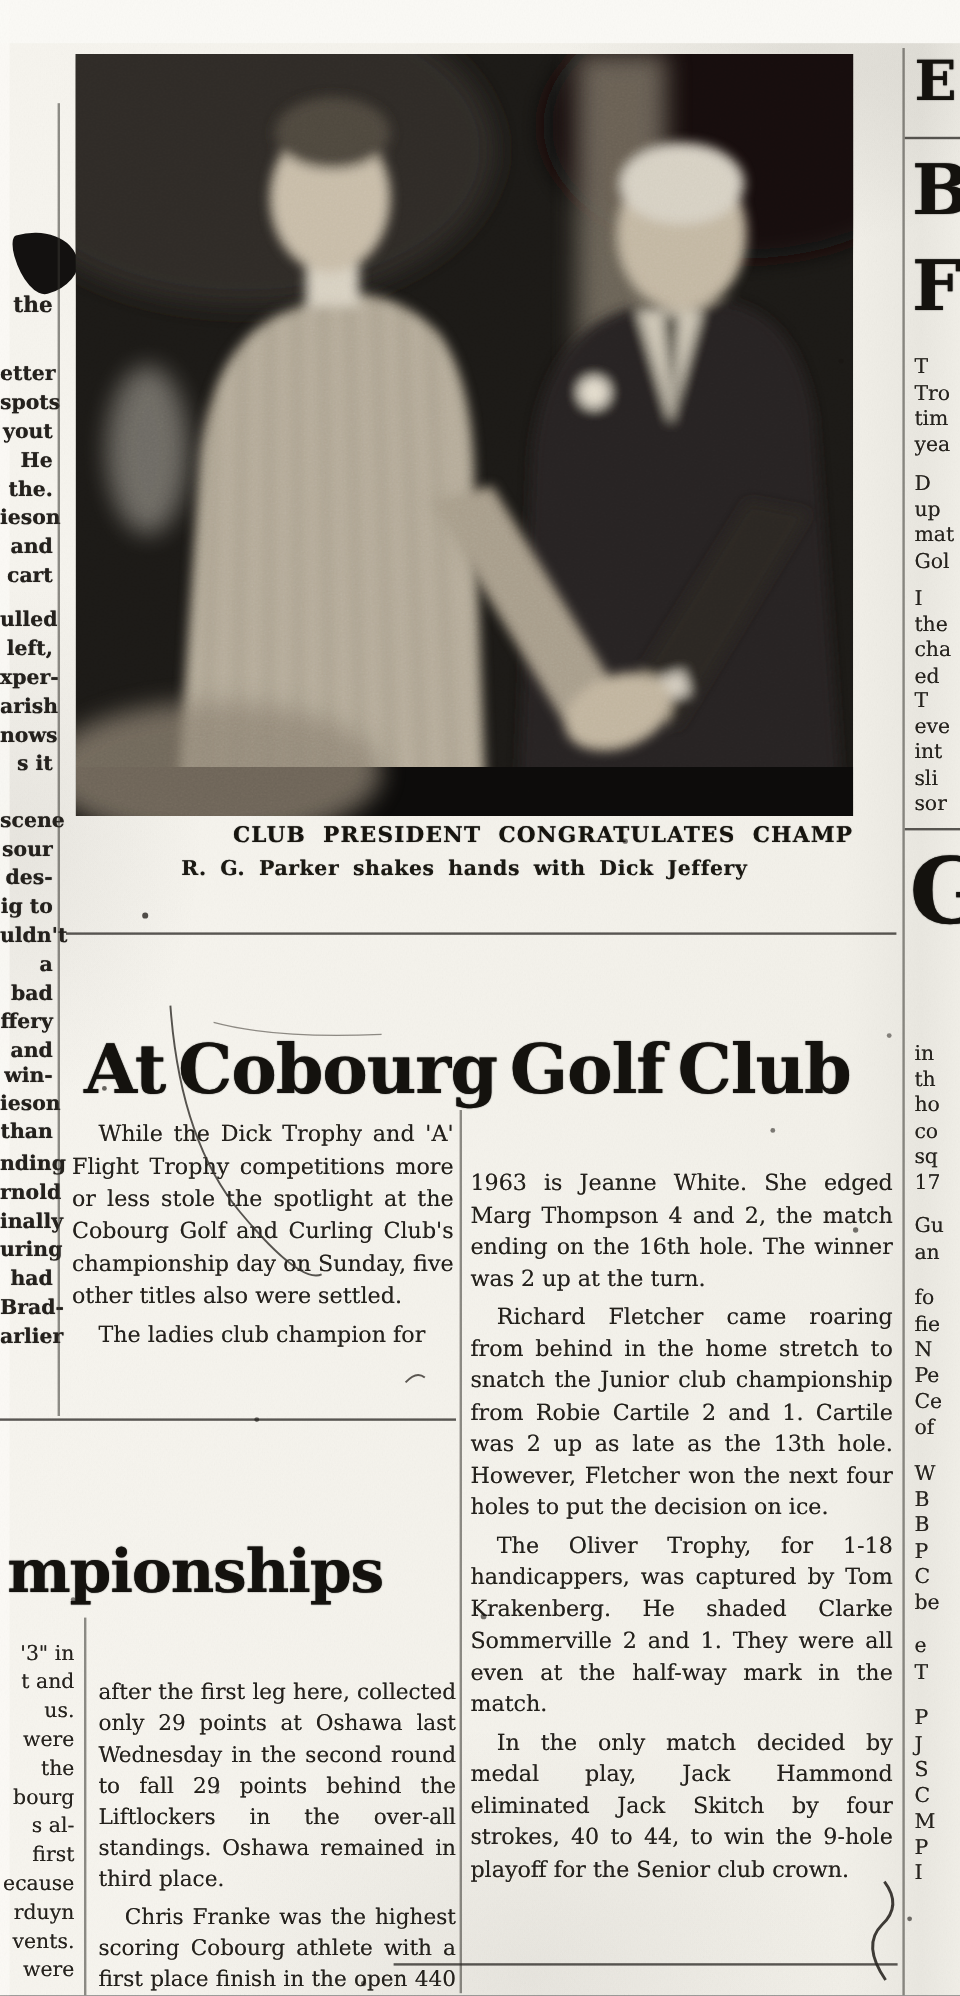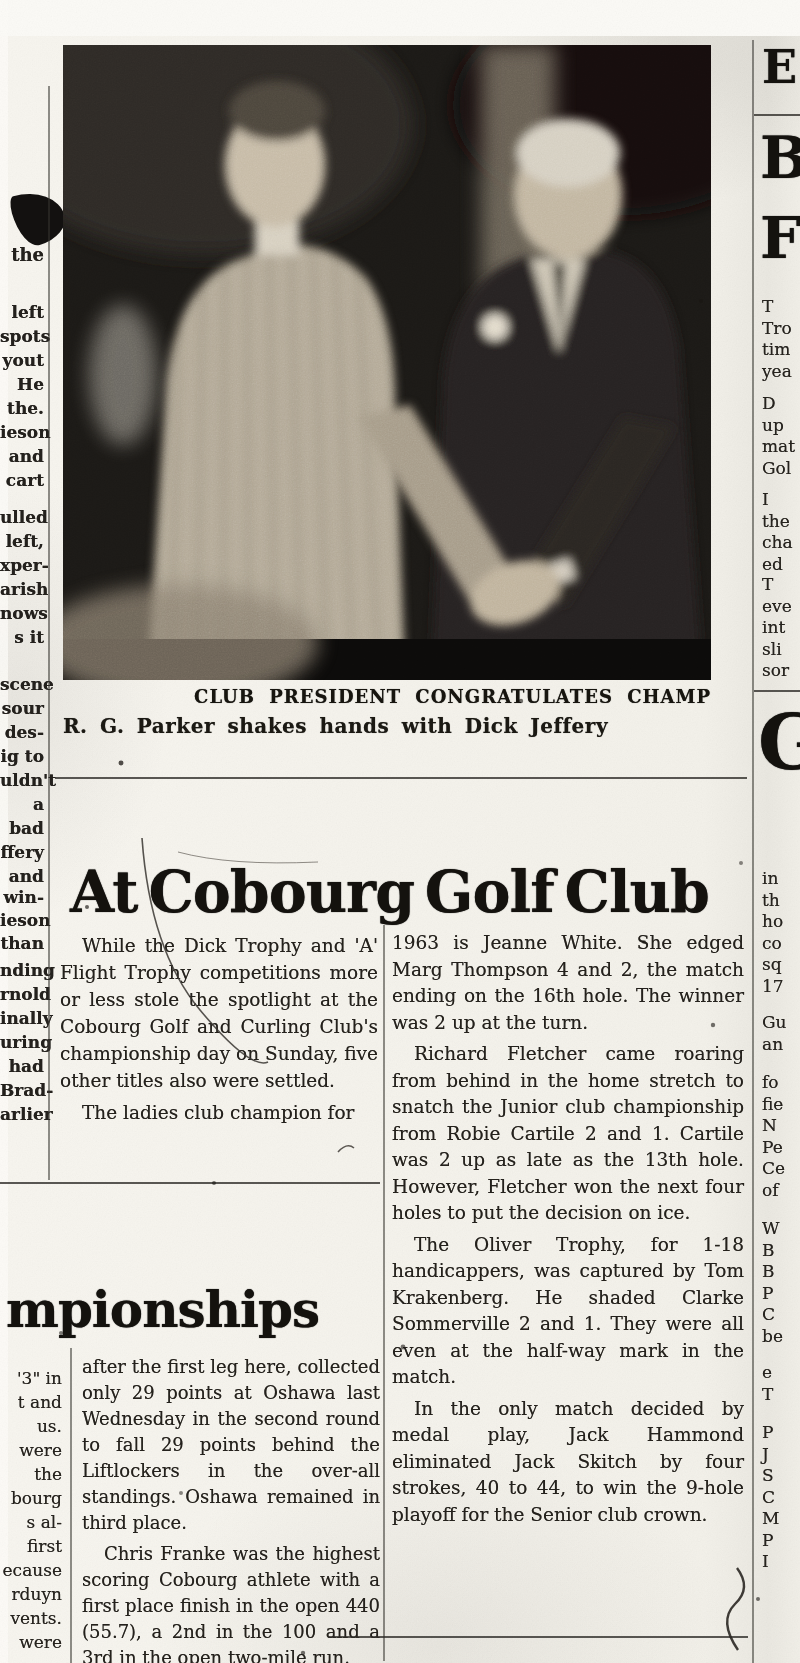--- a/index.html
+++ b/index.html
@@ -43,37 +43,37 @@
         border-radius:12% 88% 64% 36% / 30% 60% 40% 70%;transform:rotate(-16deg);}
 
   
   .photo{position:absolute;left:63px;top:45px;width:648px;height:635px;}
   .photo svg{display:block;}
 
   
   .cap1{position:absolute;left:63px;top:686px;width:648px;text-align:right;
         font-weight:bold;font-size:18px;letter-spacing:1px;word-spacing:7px;color:#17150f;
         text-shadow:0 0 .8px rgba(0,0,0,.7);}
-  .cap2{position:absolute;left:63px;top:714px;width:648px;text-align:left;
-        font-weight:bold;font-size:20px;letter-spacing:.5px;word-spacing:5px;color:#1b1913;
+  .cap2{position:absolute;left:63px;top:714px;width:648px;text-align:center;
+        font-weight:bold;font-size:17px;letter-spacing:.5px;word-spacing:5px;color:#1b1913;
         text-shadow:0 0 .7px rgba(0,0,0,.6);}
 
   
   .hl{position:absolute;font-weight:bold;color:#14120e;white-space:nowrap;
       text-shadow:0 0 1px rgba(0,0,0,.85);}
   #hl1{left:84px;top:786px;font-size:57px;word-spacing:10px;letter-spacing:0;}
   #hl2{left:70px;top:858px;font-size:57px;word-spacing:-8px;letter-spacing:-1px;}
   #hl3{left:28px;top:1198px;font-size:48px;word-spacing:52px;}
   #hl4{left:6px;top:1280px;font-size:50px;letter-spacing:-1px;}
 
   
   .bodycol{position:absolute;font-size:18.5px;line-height:27px;text-align:justify;
            color:#24211c;text-shadow:0 0 .5px rgba(25,22,18,.55);}
   .bodycol p{margin:0 0 5px 0;text-indent:22px;}
-  .bodycol p.noindent{text-indent:0;}
+  .bodycol p.noindent{text-indent:0;margin-top:44px;}
   #col1{left:60px;top:932px;width:318px;}
   #col2{left:392px;top:930px;width:352px;line-height:26.5px;}
   #blcol{left:82px;top:1354px;width:298px;font-size:18px;line-height:26px;}
 
   
   #blfrags{position:absolute;left:0;top:1366px;width:62px;text-align:right;padding-right:4px;
            font-size:17px;line-height:24px;color:#26231e;text-shadow:0 0 .5px rgba(25,22,18,.6);}
 
   
   .re-big{position:absolute;font-weight:bold;color:#14120e;text-shadow:0 0 1px rgba(0,0,0,.85);}
@@ -109,21 +109,21 @@
 
 <div class="page">
 
   <div class="scan-top"></div>
   <div class="scan-left"></div>
 
   <div class="lg lg1">
       <div>the</div>
     </div>
   <div class="lg lg2">
-      <div>left</div>
+      <div>etter</div>
       <div>spots</div>
       <div>yout</div>
       <div>He</div>
       <div>the.</div>
       <div>ieson</div>
       <div>and</div>
       <div>cart</div>
     </div>
   <div class="lg lg3">
       <div>ulled</div>

